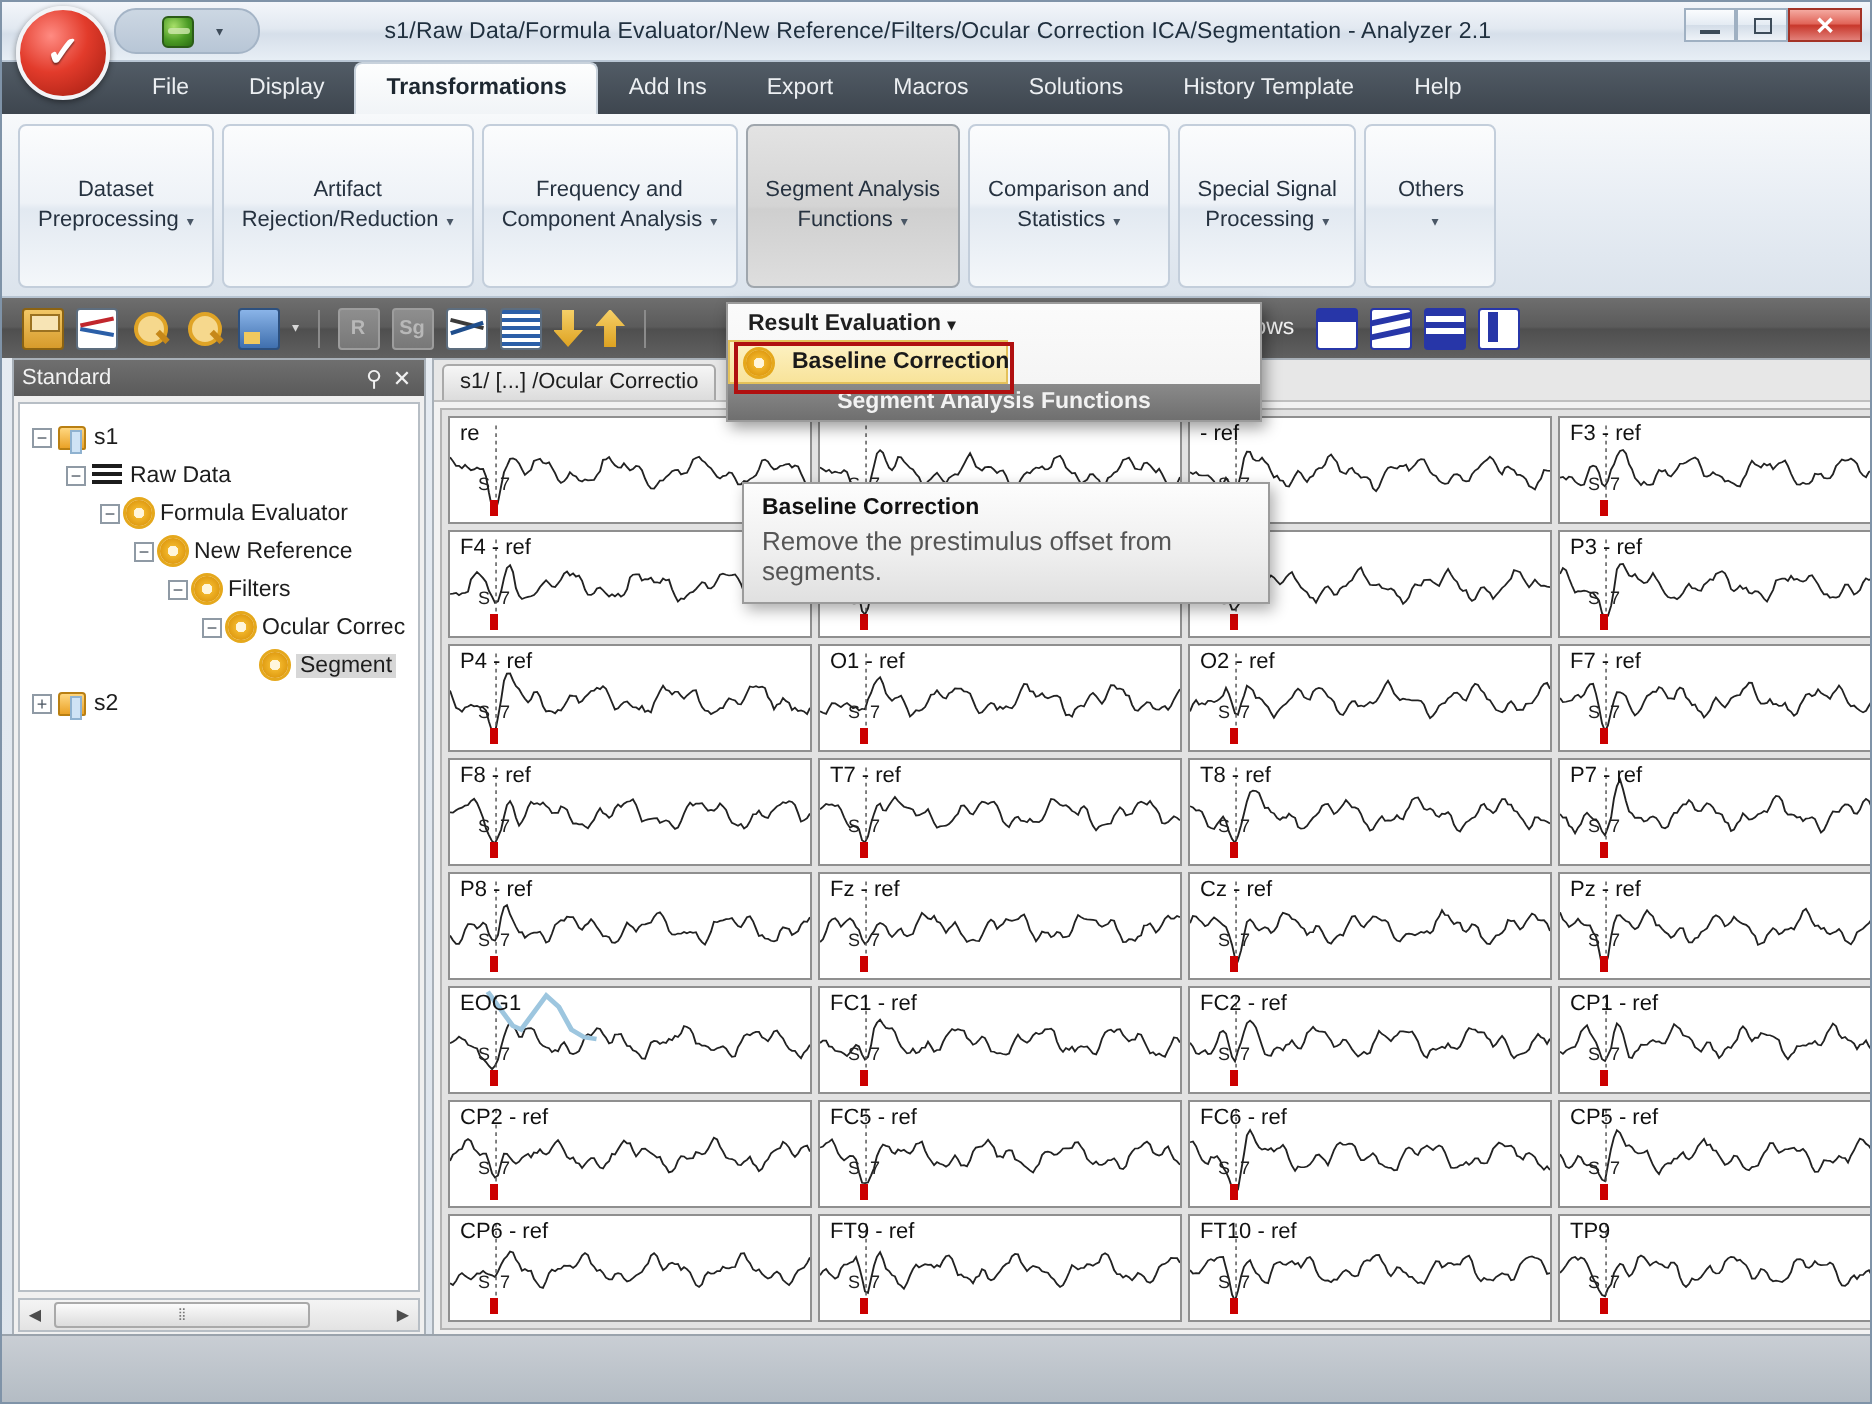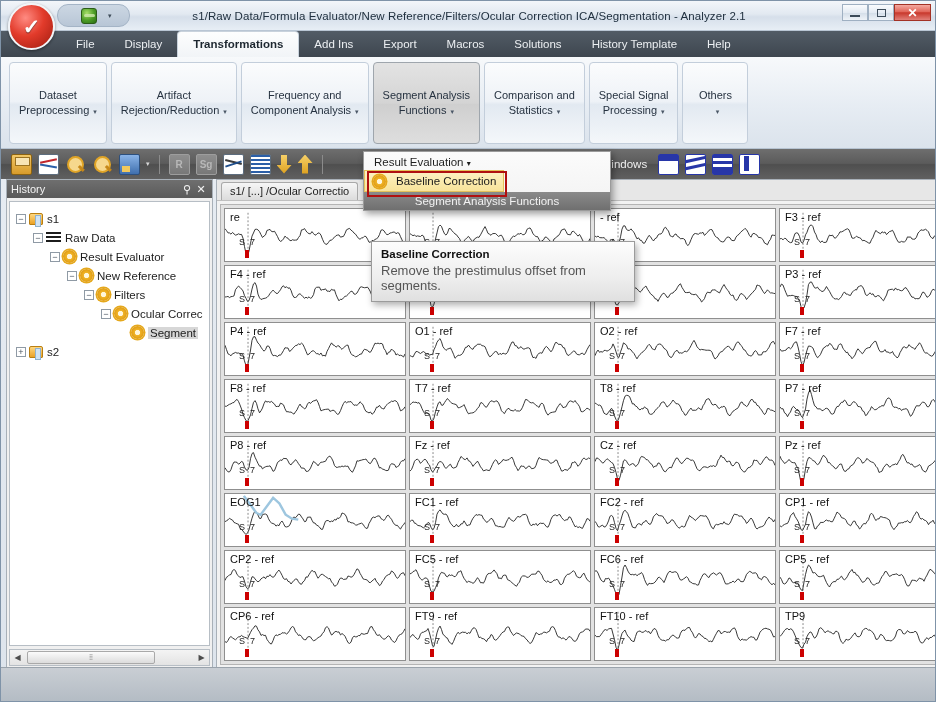--- a/index.html
+++ b/index.html
@@ -234,23 +234,23 @@
   }
   .cell .clab {
     position:absolute; left:5px; top:2px; font-size:11px; color:#111; z-index:3; white-space:nowrap;
   }
   .cell svg { position:absolute; left:0; top:0; width:100%; height:100%; }
   .marker { position:absolute; width:4px; height:8px; background:#cc0000; bottom:3px; z-index:4; }
   .stim-s { position:absolute; font-size:9px; color:#222; z-index:4; }
 
   
   .dropdown {
-    position:absolute; left:362px; top:150px; width:248px; z-index:60;
+    position:absolute; left:362px; top:150px; width:268px; z-index:60;
     background:linear-gradient(180deg,#fbfbfb 0%,#f2f2f2 100%);
-    border:1px solid #9b9b9b; box-shadow:2px 3px 7px rgba(0,0,0,.38);
+    border:1px solid #9b9b9b; box-shadow:2px 3px 7px rgba(0,0,0,.38);font-weight:bold;
   }
   .dd-head { font-size:11.5px; color:#1f1f1f; padding:4px 10px 2px 10px; }
   .dd-cols { display:flex; }
   .dd-col { display:flex; flex-direction:column; }
   .dd-col.left { width:140px; }
   .dd-item {
     display:flex; align-items:center; gap:6px; height:22px; padding:0 8px;
     font-size:11.5px; color:#1a1a1a; cursor:pointer; white-space:nowrap;
   }
   .dd-item.highlight {
@@ -386,40 +386,40 @@
     <div class="tbi ico-grid4b"></div>
     <div class="tb-winlabel">Windows</div>
     <div class="tbi ico-win1"></div>
     <div class="tbi ico-win2"></div>
     <div class="tbi ico-win3"></div>
     <div class="tbi ico-win4"></div>
   </div>
 
   <div class="sidebar">
     <div class="sb-head">
-      <div class="ttl">History</div>
+      <div class="ttl">Standard</div>
       <div class="ic">⚲</div>
       <div class="ic">✕</div>
     </div>
     <div class="sb-body">
       <div class="tree" id="tree-root">
           <div class="tnode" style="padding-left: 0px;">
             <div class="exp">−</div>
             <div class="folder"></div>
             <span>s1</span>
           </div>
           <div class="tnode" style="padding-left: 17px;">
             <div class="exp">−</div>
             <div class="wave"></div>
             <span>Raw Data</span>
           </div>
           <div class="tnode" style="padding-left: 34px;">
             <div class="exp">−</div>
             <div class="gear"></div>
-            <span>Result Evaluator</span>
+            <span>Formula Evaluator</span>
           </div>
           <div class="tnode" style="padding-left: 51px;">
             <div class="exp">−</div>
             <div class="gear"></div>
             <span>New Reference</span>
           </div>
           <div class="tnode" style="padding-left: 68px;">
             <div class="exp">−</div>
             <div class="gear"></div>
             <span>Filters</span>

